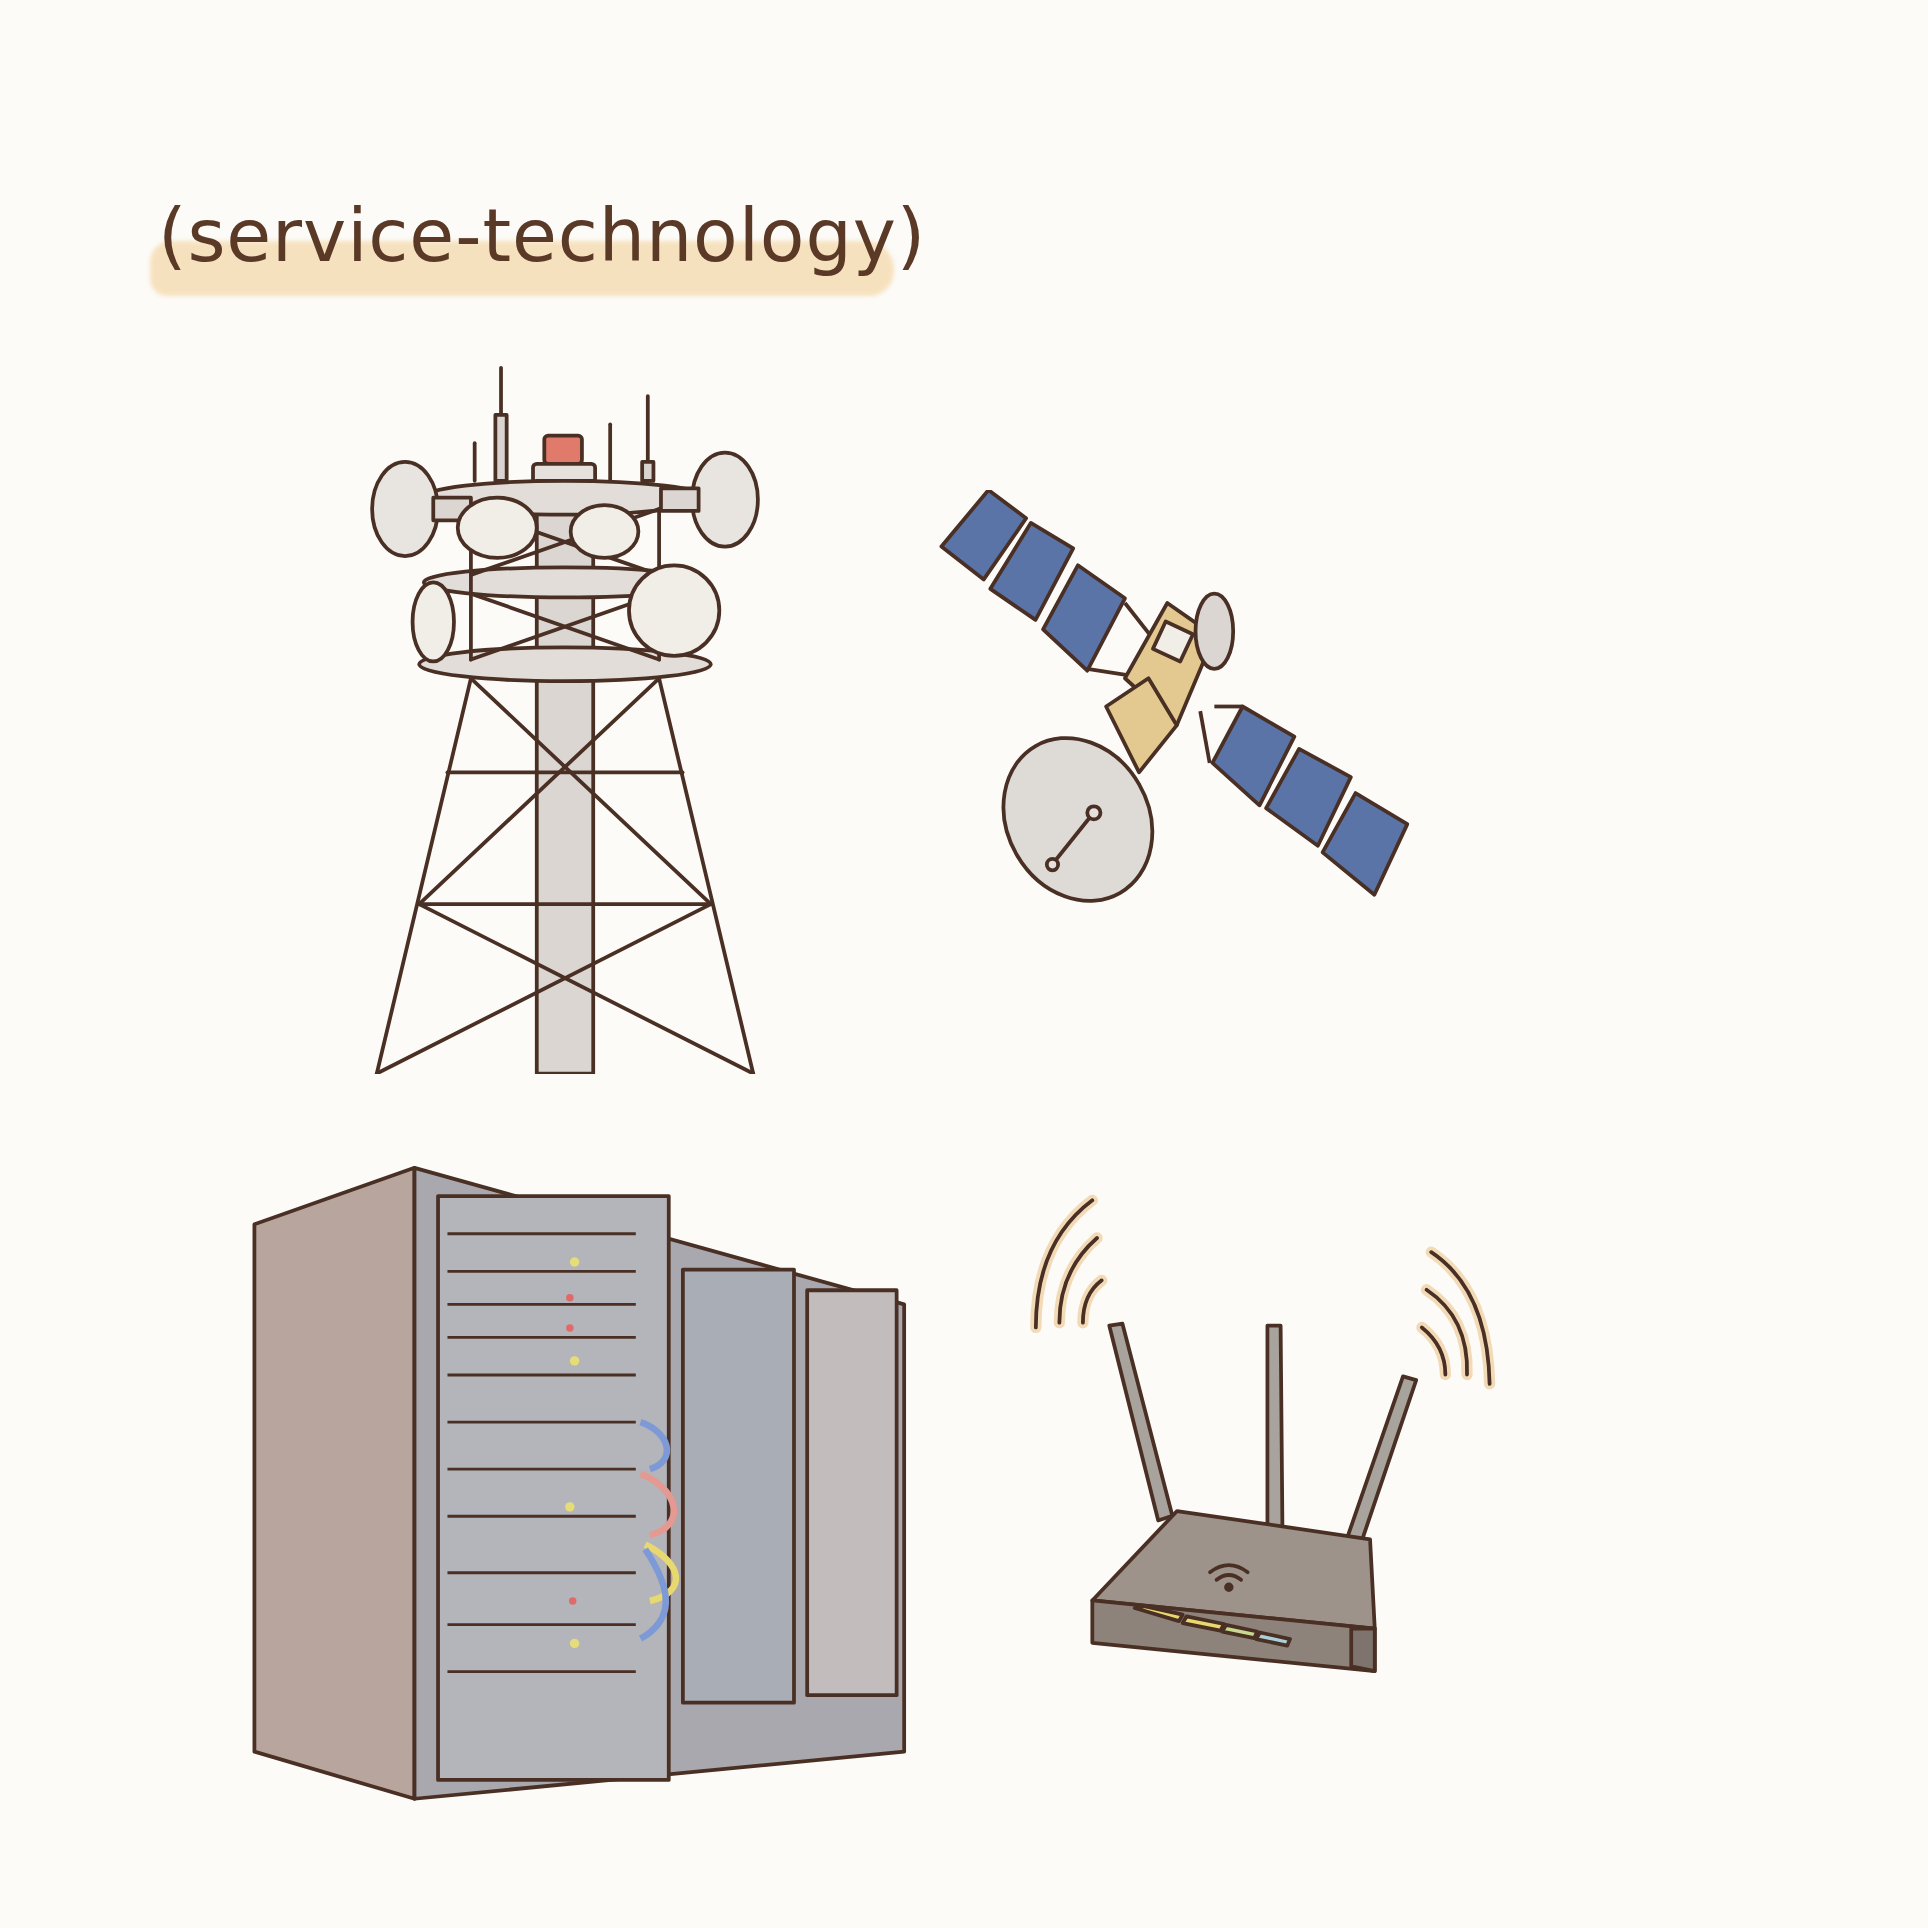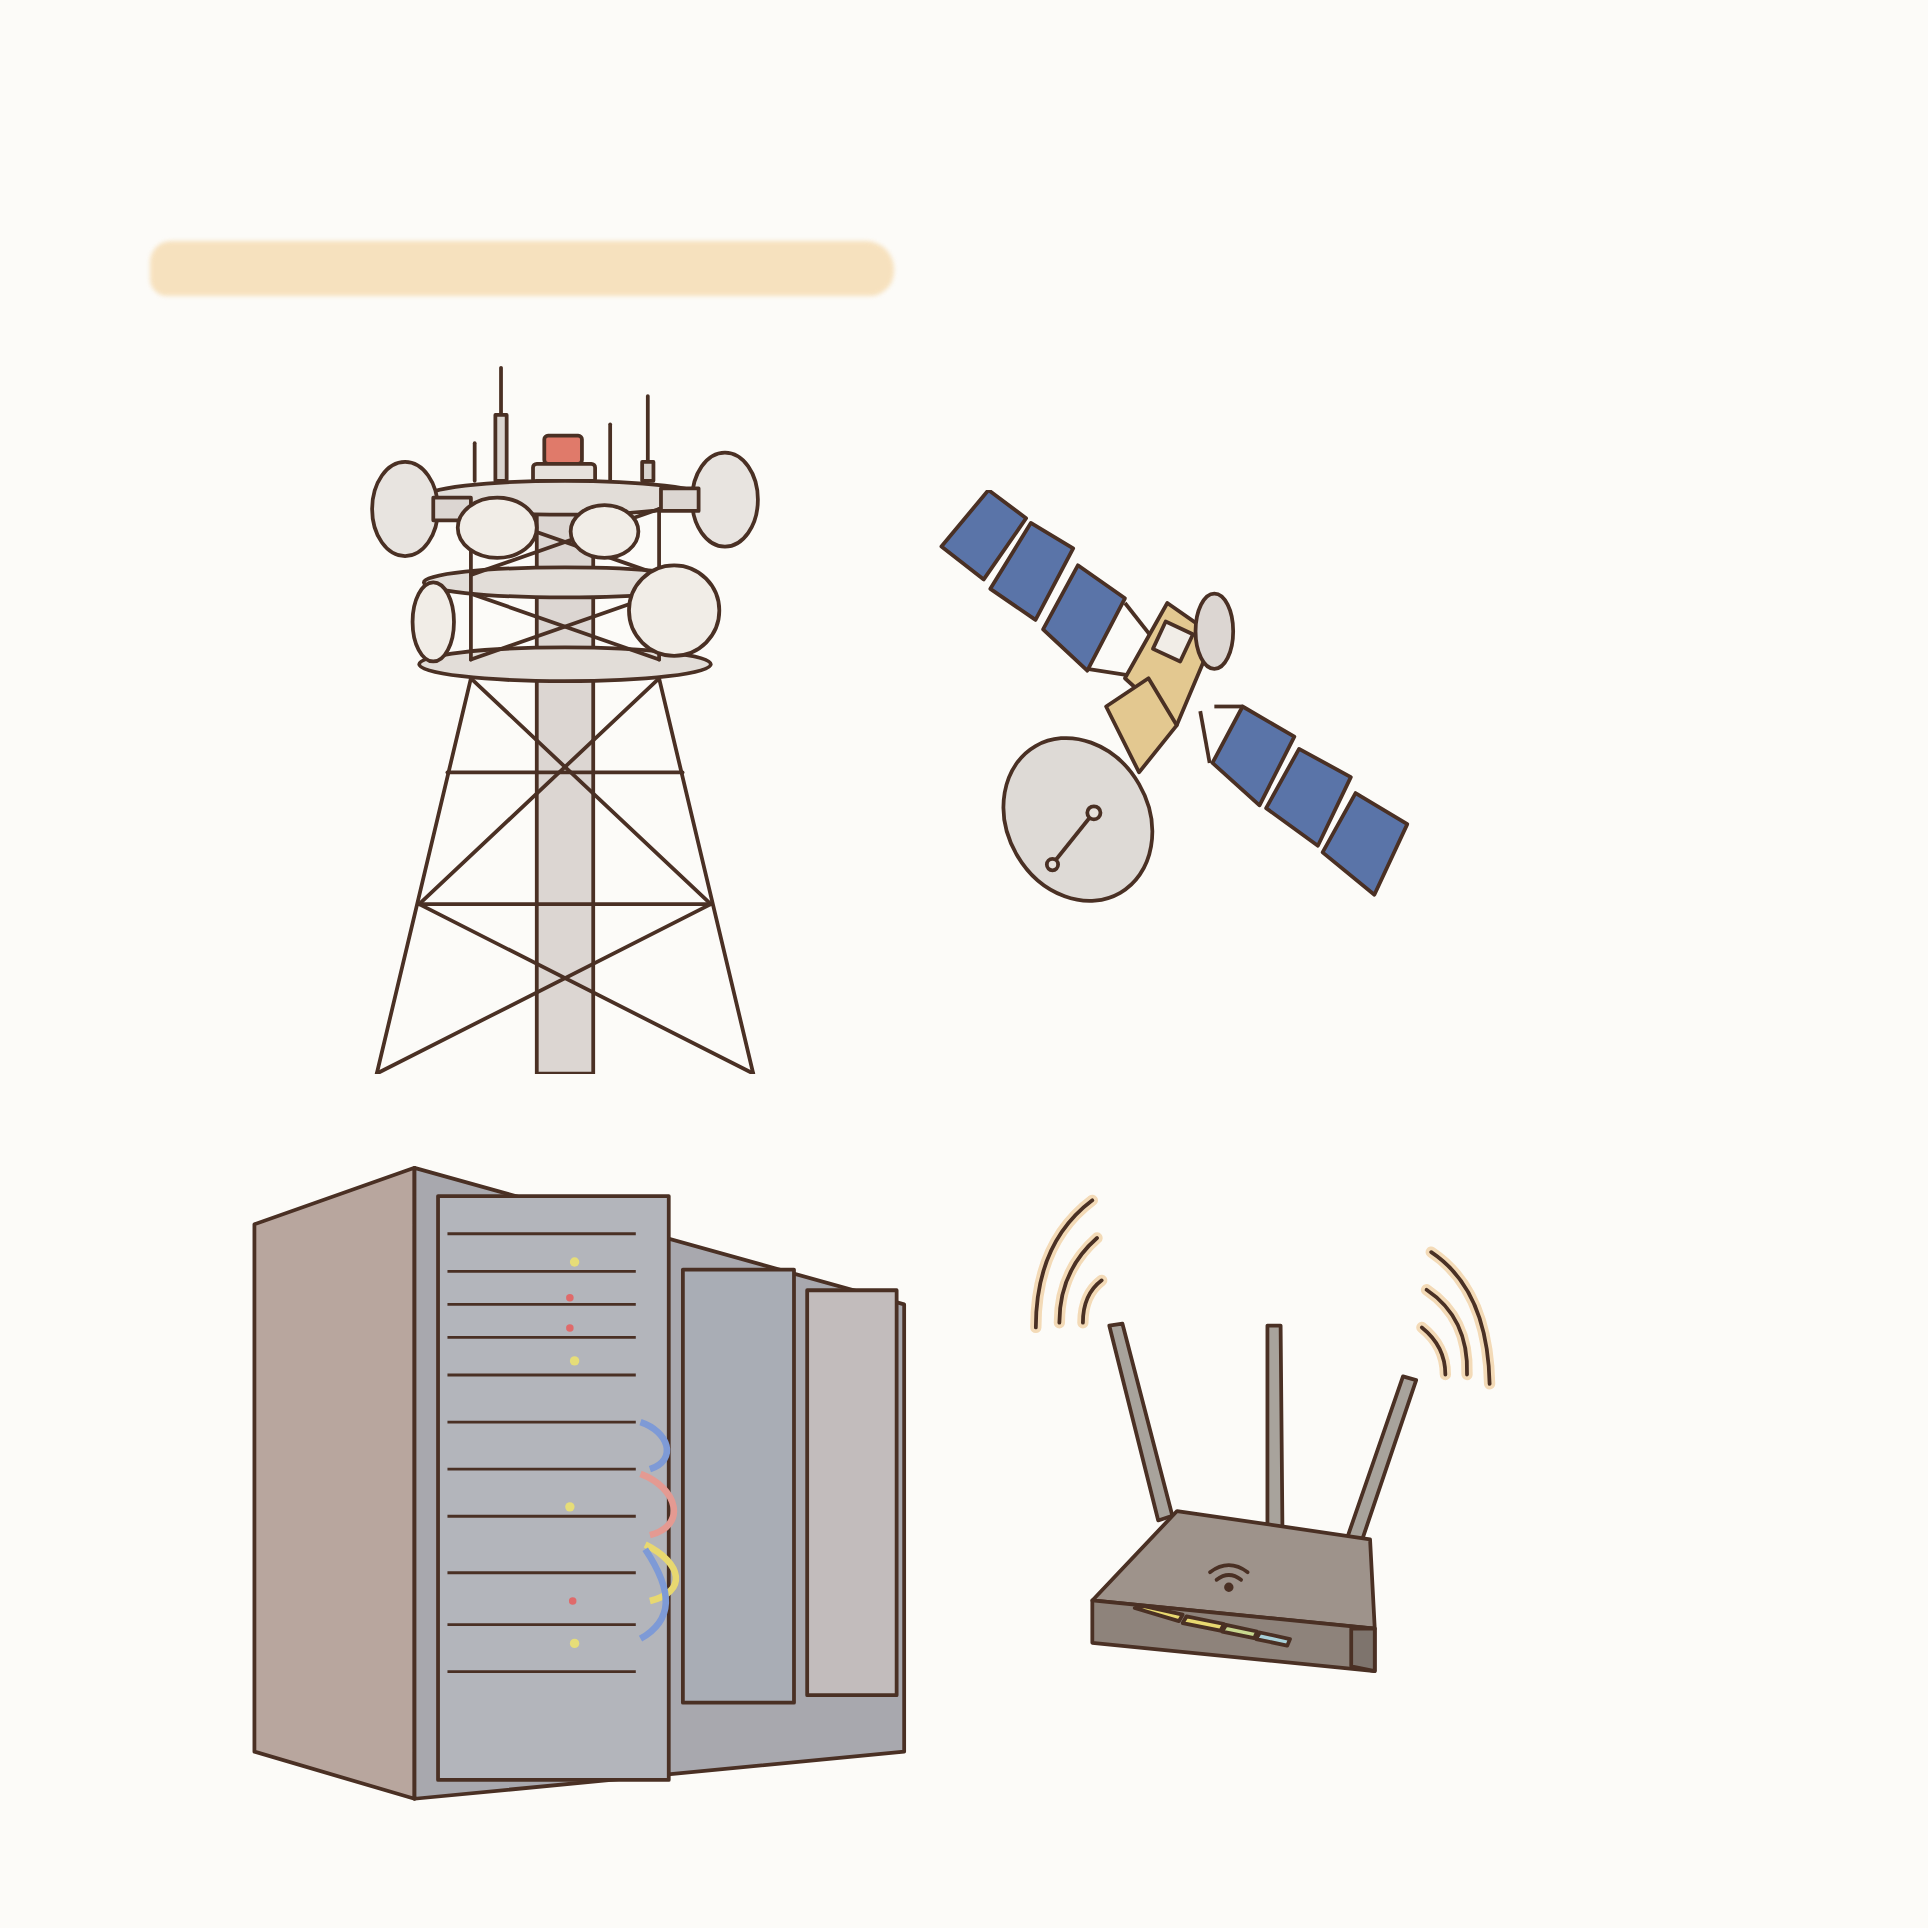--- a/index.html
+++ b/index.html
@@ -29,20 +29,21 @@
     #satellite { left: 932px; top: 490px; width: 800px; height: 433px; }
     #rack { left: 245px; top: 1149px; width: 678px; height: 678px; }
     #router { left: 1017px; top: 1186px; width: 772px; height: 490px; }
     svg { width: 100%; height: 100%; display: block; }
   </style>
 </head>
 <body>
 
 <div class="title-wrap">
   <div class="title-highlight"></div>
+  <span class="title-en">(service-technology)</span>
 </div>
 
 <div class="illus" id="tower">
   <svg viewBox="0 0 440 760" fill="none" stroke="#4a3024" stroke-width="4" stroke-linecap="round" stroke-linejoin="round">
 
     <line x1="152" y1="10" x2="152" y2="130"></line>
     <rect x="146" y="60" width="12" height="70" fill="#d9d4cf"></rect>
     <line x1="124" y1="90" x2="124" y2="130"></line>
     <line x1="308" y1="40" x2="308" y2="130"></line>
     <rect x="302" y="110" width="12" height="20" fill="#d9d4cf"></rect>

